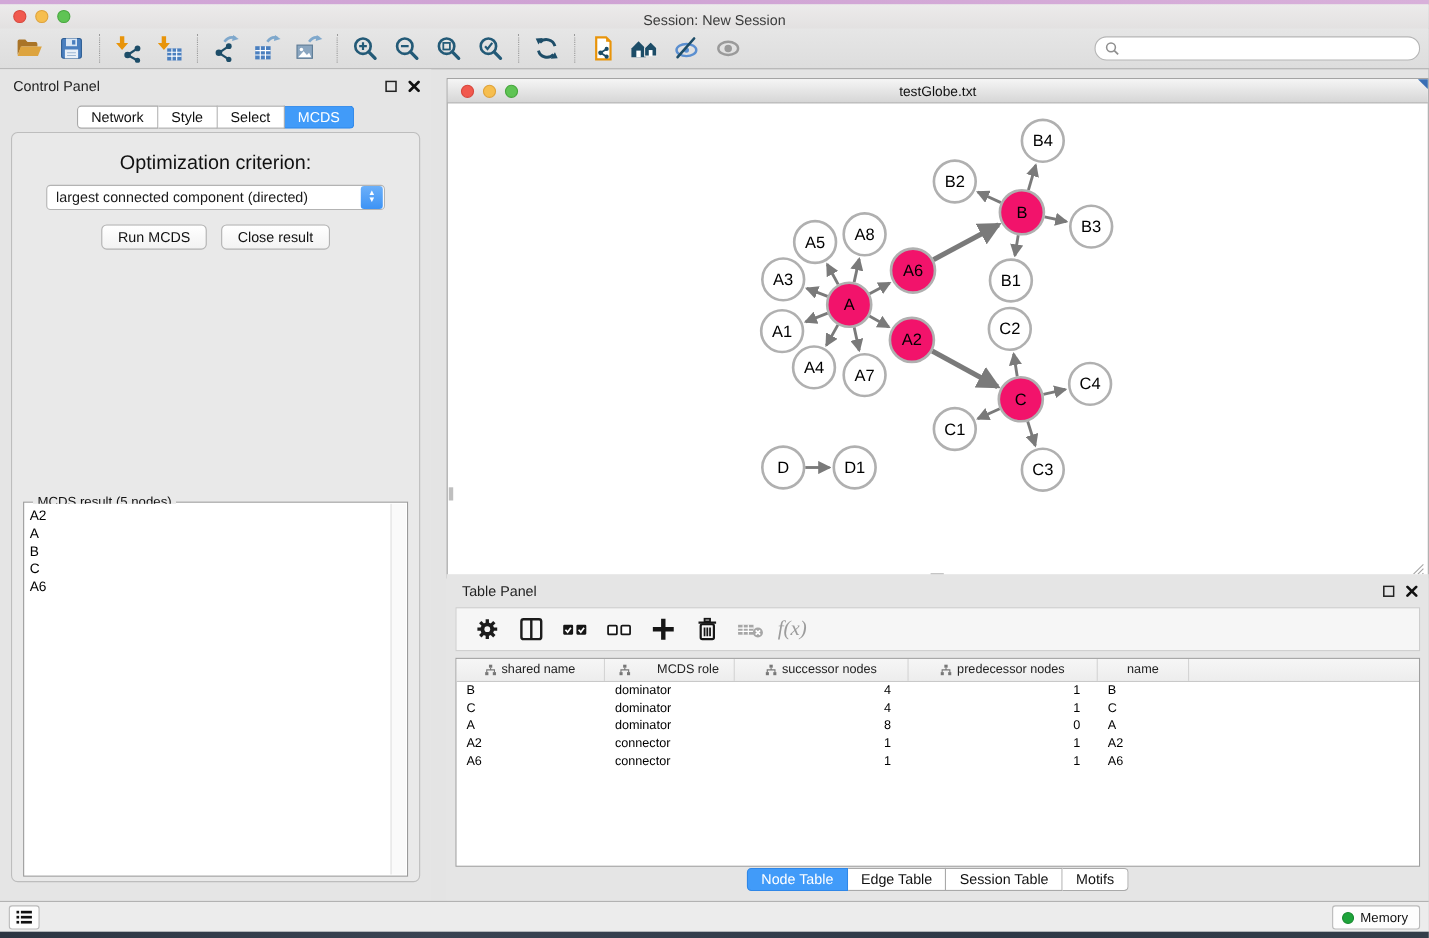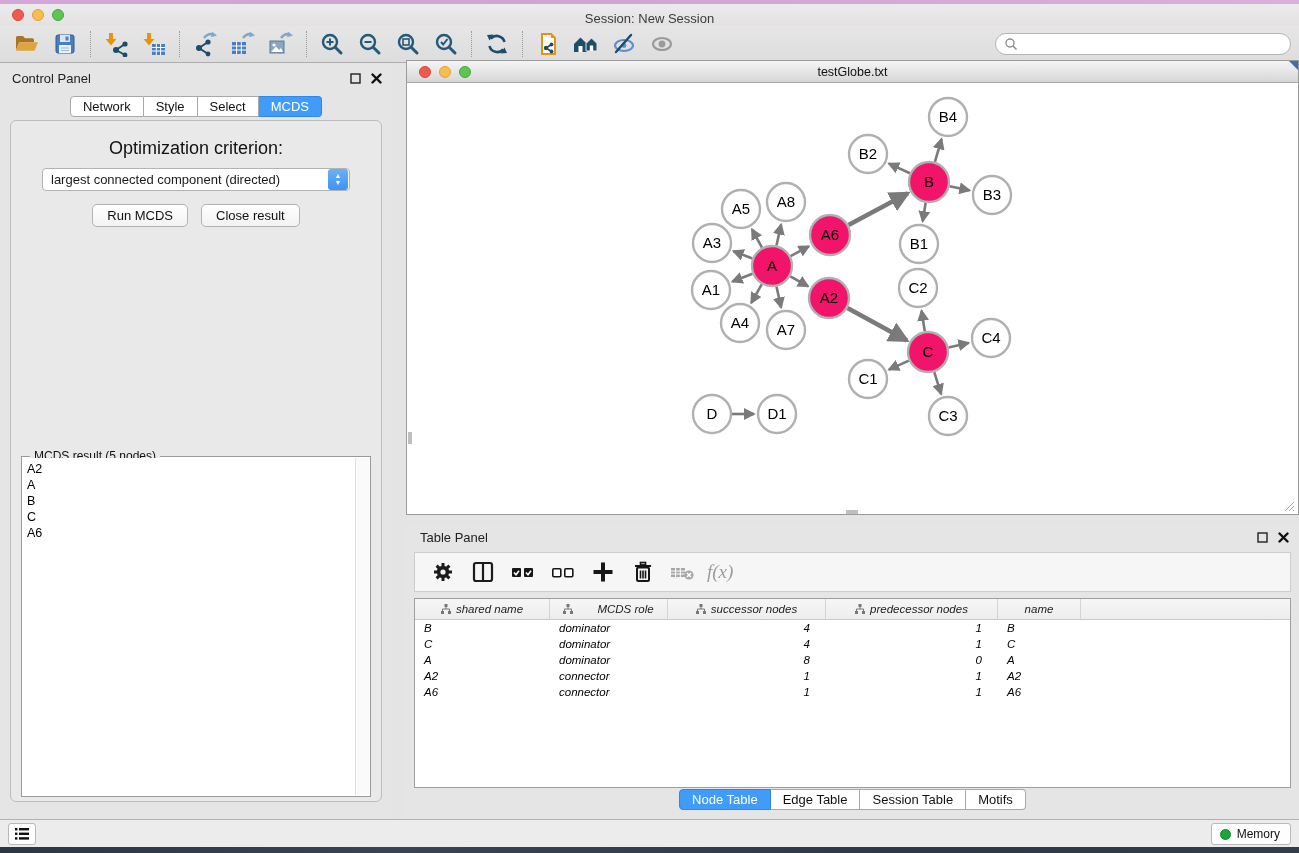--- a/index.html
+++ b/index.html
@@ -53,40 +53,40 @@
   .btnrow { margin-top:13px; display:flex; justify-content:center; gap:13px; }
   .pbtn { font-size:13px; font-family:inherit; height:23px; padding:0 14px; background:linear-gradient(#ffffff,#f2f2f2);
     border:1px solid #b3b3b3; border-radius:5px; color:#111; }
   .result-box { position:absolute; left:10px; right:10px; top:335px; bottom:4px;
     border:1px solid #9a9a9a; background:#fff;padding-left:44px; }
   .result-legend { position:absolute; top:-8px; left:8px; background:#e9e9e9; padding:0 4px; font-size:12px; color:#111;}
   .result-list { position:absolute; inset:1px 15px 1px 1px; background:#fff; padding:3px 0 0 4px;
     font-size:12.5px; line-height:16px; color:#000; overflow:hidden; }
   .result-scroll { position:absolute; top:1px; bottom:1px; right:1px; width:14px; background:#fafafa; border-left:1px solid #e0e0e0;}
   
-  .net-window { position:absolute; left:406px; top:60px; width:893px; height:455px;
+  .net-window { position:absolute; left:406px; top:71px; width:893px; height:455px;
     background:#fff; border:1px solid #9b9b9b; }
   .net-titlebar { position:absolute; left:0; top:0; width:100%; height:22px;
     background:linear-gradient(#f5f5f5,#d6d6d6); border-bottom:1px solid #a8a8a8;
     display:flex; align-items:center; }
   .net-titlebar .lights { top:5px; }
   .net-title { width:100%; text-align:center; font-size:12.5px; color:#111; }
   .net-corner { position:absolute; right:0; top:0; width:0; height:0;
     border-top:9px solid #3a6fb5; border-left:9px solid transparent; }
   .net-canvas { position:absolute; left:1px; top:23px; width:889px; height:430px; background:#fff; }
   .grip { position:absolute; right:2px; bottom:2px; width:12px; height:12px; }
   .scroll-dot-v { position:absolute; left:0px; top:348px; width:4px; height:12px; background:#bfbfbf; }
   .scroll-dot-h { position:absolute; left:438px; bottom:0px; width:12px; height:4px; background:#bfbfbf; }
   
   .table-panel { position:absolute; left:406px; top:522px; width:893px; height:297px; background:#e5e5e5; }
   .table-toolbar { position:absolute; left:8px; right:8px; top:30px; height:40px;
     background:#f6f6f6; border:1px solid #cdcdcd; display:flex; align-items:center; padding:0 10px; gap:4px; }
   .tt { width:36px; height:32px; display:flex; align-items:center; justify-content:center; }
   .fx { font-family:"Liberation Serif", serif; font-style:italic; font-size:19px; color:#9c9c9c; padding-left:2px;}
-  .dtable { position:absolute; left:8px; right:8px; top:76px; height:190px; background:#fff; border:1px solid #9f9f9f; overflow:hidden;font-style:italic;}
+  .dtable { position:absolute; left:8px; right:8px; top:76px; height:190px; background:#fff; border:1px solid #9f9f9f; overflow:hidden;}
   .thead { display:flex; height:21px; background:linear-gradient(#f6f6f6,#ededed); border-bottom:1px solid #c9c9c9; }
   .th { display:flex; align-items:center; justify-content:center; gap:5px; font-size:11.5px; color:#222;
     border-right:1px solid #d4d4d4; }
   .th:last-child { flex:1; border-right:none; }
   .trow { display:flex; height:16px; align-items:center; }
   .td { font-size:11.5px; color:#000; padding:0 9px; overflow:hidden; white-space:nowrap; }
   .td.num { text-align:right; padding-right:16px; }
   .bottom-tabs { position:absolute; left:0; right:0; top:267px; display:flex; justify-content:center; }
   
   .statusbar { position:absolute; left:0; top:819px; width:100%; height:28px;

